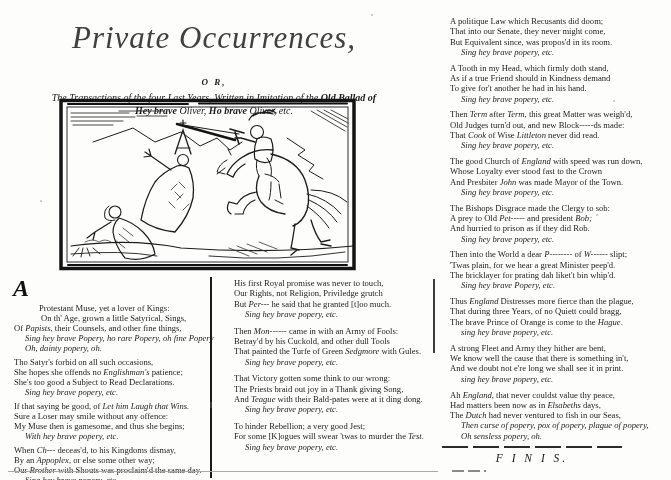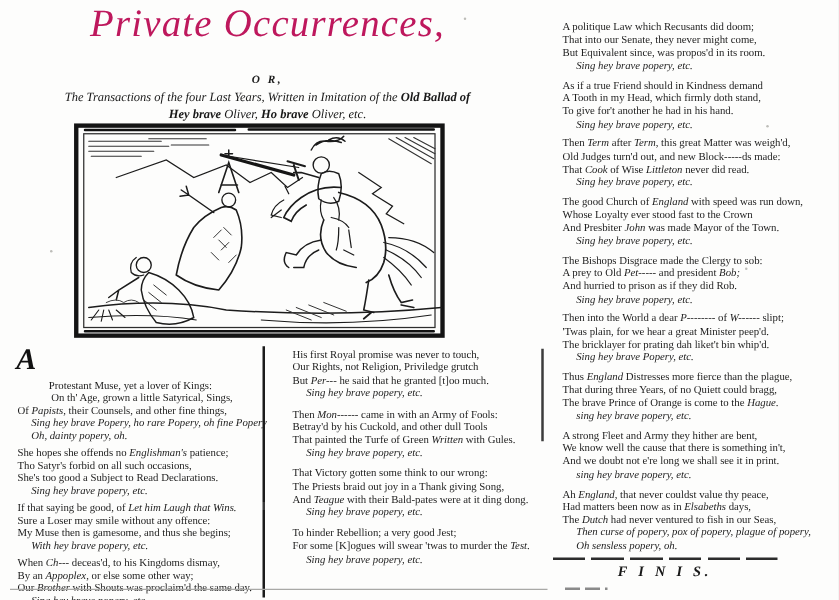--- a/index.html
+++ b/index.html
@@ -3,21 +3,21 @@
 <meta charset="utf-8">
 <style>
   html,body{margin:0;padding:0;background:#e8e8e6;}
   .sheet{
     position:relative;width:671px;height:480px;overflow:hidden;
     background:#fdfdfc;color:#1c1c1c;
     font-family:"Liberation Serif","DejaVu Serif",serif;
   }
   
   .head{position:absolute;left:18px;top:0;width:392px;text-align:center;}
-  .title{margin-top:1px;font-size:31px;font-style:italic;letter-spacing:1px;color:#be185d;}
+  .title{margin-top:20px;font-size:31px;font-style:italic;letter-spacing:1px;color:#404040;}
   .orlbl{margin-top:21px;font-size:9px;font-style:italic;letter-spacing:2px;font-weight:bold;}
   .subtitle{margin-top:5px;font-size:10px;font-style:italic;line-height:12.5px;color:#181818;}
   .subtitle b{font-weight:bold;}
   
   .woodcut{position:absolute;left:59px;top:98px;width:297px;height:174px;}
   .woodcut svg{width:100%;height:100%;display:block;}
   
   .column{position:absolute;font-size:8.6px;line-height:10.3px;white-space:nowrap;}
   .col-left{left:14px;top:277px;width:197px;line-height:10px;margin-top:26px;}
   .col-middle{left:234px;top:278px;width:211px;}
@@ -31,21 +31,21 @@
   .col-left .stanza:first-child .line:nth-child(2){padding-left:27px;}
   .dropcap{position:absolute;left:13px;top:276px;font-size:24px;line-height:24px;
     font-style:italic;font-weight:bold;color:#111;}
   
   .divider-main{position:absolute;left:210px;top:277px;width:2px;height:201px;
     background:linear-gradient(#1b1b1b 0 62%,#3a3a3a 62% 65%,#1b1b1b 65% 100%);}
   .divider-small{position:absolute;left:433px;top:279px;width:1.5px;height:74px;background:#3c3c3c;}
   .finis-rule{position:absolute;left:442px;top:446px;width:180px;height:2px;
     background:repeating-linear-gradient(90deg,#2c2c2c 0 26px,transparent 26px 31px);}
   .finis{position:absolute;left:442px;top:452px;width:180px;text-align:center;
-    font-size:11.5px;font-style:italic;font-weight:bold;letter-spacing:3px;color:#181818;}
+    font-size:11.5px;font-style:italic;font-weight:normal;letter-spacing:3px;color:#181818;}
   .finis-mark{position:absolute;left:452px;top:470px;width:34px;height:1.5px;
     background:repeating-linear-gradient(90deg,#8a8a8a 0 12px,transparent 12px 16px);}
   .bottom-rule{position:absolute;left:8px;top:471px;width:430px;height:1px;background:#a9a9a6;}
   .speck{position:absolute;width:2px;height:2px;background:#bdbdb9;border-radius:50%;}
 </style>
 </head>
 <body>
 
 <div class="sheet">
 
@@ -120,22 +120,22 @@
   <span class="dropcap">A</span>
   <div class="column col-left">
       <div class="stanza">
         <div class="line">Protestant Muse, yet a lover of Kings:</div>
         <div class="line">On th' Age, grown a little Satyrical, Sings,</div>
         <div class="line">Of <i>Papists</i>, their Counsels, and other fine things,</div>
         <div class="line refrain"><i>Sing hey brave</i> Popery, <i>ho rare</i> Popery, <i>oh fine</i> Popery</div>
         <div class="line refrain"><i>Oh, dainty popery, oh.</i></div>
       </div>
       <div class="stanza">
+        <div class="line">Tho Satyr's forbid on all such occasions,</div>
         <div class="line">She hopes she offends no <i>Englishman's</i> patience;</div>
-        <div class="line">Tho Satyr's forbid on all such occasions,</div>
         <div class="line">She's too good a Subject to Read Declarations.</div>
         <div class="line refrain"><i>Sing hey brave</i> popery, etc.</div>
       </div>
       <div class="stanza">
         <div class="line">If that saying be good, of <i>Let him Laugh that Wins.</i></div>
         <div class="line">Sure a Loser may smile without any offence:</div>
         <div class="line">My Muse then is gamesome, and thus she begins;</div>
         <div class="line refrain"><i>With hey brave</i> popery, etc.</div>
       </div>
       <div class="stanza">
@@ -148,21 +148,21 @@
   <div class="column col-middle">
       <div class="stanza">
         <div class="line">His first Royal promise was never to touch,</div>
         <div class="line">Our Rights, not Religion, Priviledge grutch</div>
         <div class="line">But <i>Per---</i> he said that he granted [t]oo much.</div>
         <div class="line refrain"><i>Sing hey brave</i> popery, etc.</div>
       </div>
       <div class="stanza">
         <div class="line">Then <i>Mon------</i> came in with an Army of Fools:</div>
         <div class="line">Betray'd by his Cuckold, and other dull Tools</div>
-        <div class="line">That painted the Turfe of Green <i>Written</i> with Gules.</div>
+        <div class="line">That painted the Turfe of Green <i>Sedgmore</i> with Gules.</div>
         <div class="line refrain"><i>Sing hey brave</i> popery, etc.</div>
       </div>
       <div class="stanza">
         <div class="line">That Victory gotten some think to our wrong:</div>
         <div class="line">The Priests braid out joy in a Thank giving Song,</div>
         <div class="line">And <i>Teague</i> with their Bald-pates were at it ding dong.</div>
         <div class="line refrain"><i>Sing hey brave</i> popery, etc.</div>
       </div>
       <div class="stanza">
         <div class="line">To hinder Rebellion; a very good Jest;</div>
@@ -171,22 +171,22 @@
       </div>
     </div>
   <div class="column col-right">
       <div class="stanza">
         <div class="line">A politique Law which Recusants did doom;</div>
         <div class="line">That into our Senate, they never might come,</div>
         <div class="line">But Equivalent since, was propos'd in its room.</div>
         <div class="line refrain"><i>Sing hey brave</i> popery, etc.</div>
       </div>
       <div class="stanza">
+        <div class="line">A Tooth in my Head, which firmly doth stand,</div>
         <div class="line">As if a true Friend should in Kindness demand</div>
-        <div class="line">A Tooth in my Head, which firmly doth stand,</div>
         <div class="line">To give for't another he had in his hand.</div>
         <div class="line refrain"><i>Sing hey brave</i> popery, etc.</div>
       </div>
       <div class="stanza">
         <div class="line">Then <i>Term</i> after <i>Term</i>, this great Matter was weigh'd,</div>
         <div class="line">Old Judges turn'd out, and new Block-----ds made:</div>
         <div class="line">That <i>Cook</i> of Wise <i>Littleton</i> never did read.</div>
         <div class="line refrain"><i>Sing hey brave</i> popery, etc.</div>
       </div>
       <div class="stanza">

